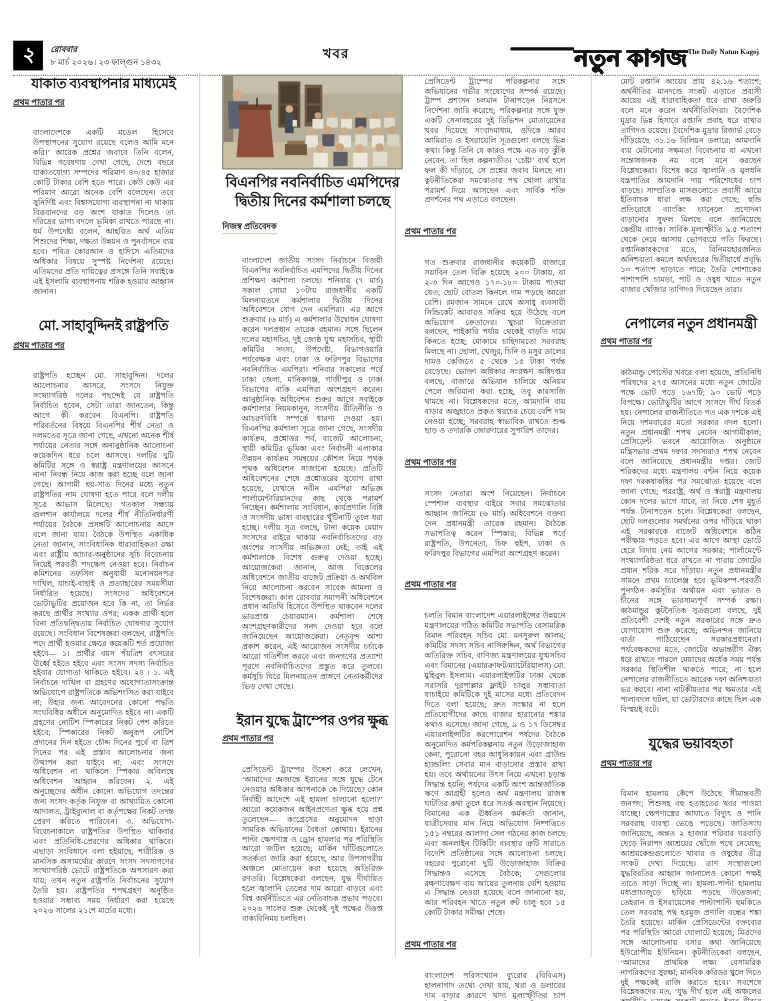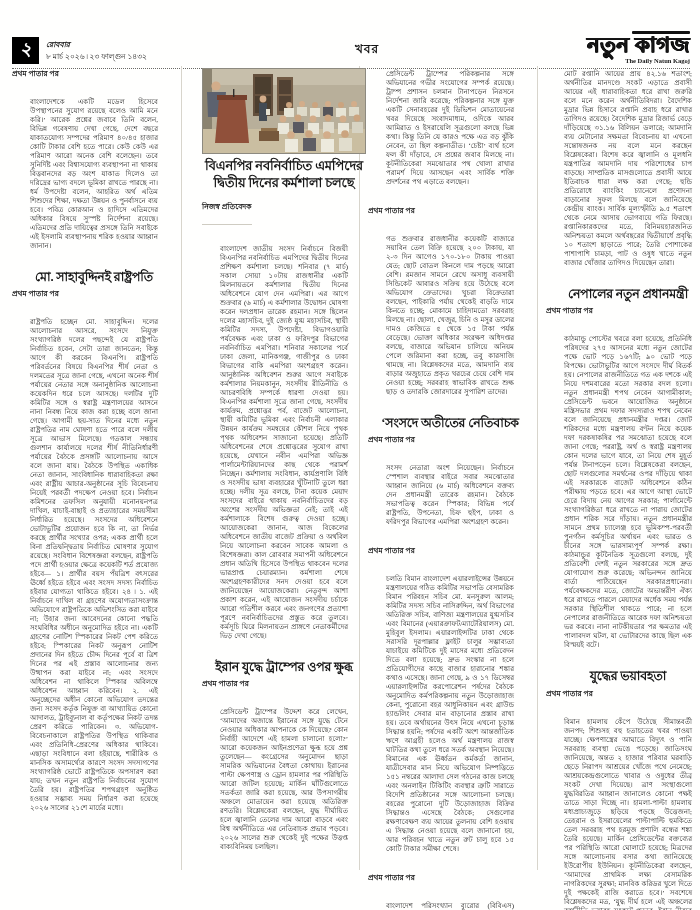--- a/index.html
+++ b/index.html
@@ -20,21 +20,21 @@
   }
   .mh-left{display:flex;align-items:center;gap:7px;}
   .pagenum-box{
     width:27px;height:27px;background:#000;color:#fff;
     display:flex;align-items:center;justify-content:center;
     font-size:18px;font-weight:bold;font-style:italic;
   }
   .dateblock{font-size:7.5px;line-height:1.5;}
   .dateblock .wd{font-weight:bold;font-style:italic;}
   .section-title{font-size:12px;font-weight:bold;letter-spacing:1px;transform:translateY(-4px);}
-  .logo{display:flex;flex-direction:column;align-items:flex-end;}
+  .logo{display:flex;flex-direction:row;align-items:flex-start;}
   .logo-smudge{width:58px;height:3px;background:#111;border-radius:1px;margin-bottom:1px;}
   .logo-name{
     font-size:21px;font-weight:bold;line-height:1;
     text-shadow:.6px 0 0 #000,-.6px 0 0 #000,0 .4px 0 #000;
     letter-spacing:.5px;
   }
   .logo-en{font-size:6.5px;font-weight:bold;margin-top:1px;}
   
   .col{position:absolute;top:68px;width:164px;}
   #col1{left:12px;}
@@ -42,22 +42,22 @@
   #col3{left:368px;}
   #col4{left:546px;}
   .vrule{position:absolute;top:66px;height:804px;width:1px;background:#d8d5cc;}
   
   .art{margin:0 0 7px 0;}
   .art h2{
     font-size:12.5px;line-height:1.3;font-weight:bold;text-align:center;
     margin:6px 0 3px 0;letter-spacing:-.2px;
   }
   .art h2.two-line{font-size:13px;margin-top:4px;}
-  .kicker{font-size:7.5px;font-weight:bold;margin:0 0 2px 0;}
-  .byline{font-size:7.5px;font-weight:bold;margin:1px 0 2px 0;border-bottom:1px solid #cfccc2;display:inline-block;padding-bottom:11px;}
+  .kicker{font-size:7.5px;font-weight:bold;margin:0 0 2px 0;text-decoration:underline;}
+  .byline{font-size:7.5px;font-weight:bold;margin:1px 0 2px 0;border-bottom:1px solid #cfccc2;display:inline-block;padding-bottom:0;}
   .bodytxt{
     font-size:7px;line-height:9px;text-align:justify;margin:18px;
     word-spacing:.4px;color:#1c1c1c;
   }
   
   .photo{
     width:162px;height:84px;border:1px solid #8d8a80;background:#b9b1a0;
     margin:0 0 2px 0;
   }
   .photo svg{display:block;width:100%;height:100%;}
@@ -84,20 +84,21 @@
       <div class="logo-en">The Daily Natun Kagoj</div>
     </div>
   </div>
 
   <div class="vrule" style="left:181px;"></div>
   <div class="vrule" style="left:359px;"></div>
   <div class="vrule" style="left:537px;"></div>
 
   <div class="col" id="col1">
     <article class="art">
+      <h2 style="margin-top:0;">যাকাত ব্যবস্থাপনার মাধ্যমেই</h2>
       <div class="kicker">প্রথম পাতার পর</div>
       <p class="bodytxt">বাংলাদেশকে একটি মডেল হিসেবে উপস্থাপনের সুযোগ রয়েছে বলেও আমি মনে করি।’ আরেক প্রশ্নের জবাবে তিনি বলেন, বিভিন্ন গবেষণায় দেখা গেছে, দেশে বছরে যাকাতযোগ্য সম্পদের পরিমাণ ৪০/৪৫ হাজার কোটি টাকার বেশি হতে পারে। কেউ কেউ এর পরিমাণ আরো অনেক বেশি বলেছেন। তবে সুনির্দিষ্ট এবং বিশ্বাসযোগ্য ব্যবস্থাপনা না থাকায় বিত্তবানদের বড় অংশ যাকাত দিলেও তা দরিদ্রের ভাগ্য বদলে ভূমিকা রাখতে পারছে না। ধর্ম উপদেষ্টা বলেন, আহরিত অর্থ এতিম শিশুদের শিক্ষা, দক্ষতা উন্নয়ন ও পুনর্বাসনে ব্যয় হবে। পবিত্র কোরআন ও হাদিসে এতিমদের অধিকার বিষয়ে সুস্পষ্ট নির্দেশনা রয়েছে। এতিমদের প্রতি দায়িত্বের প্রসঙ্গে তিনি সবাইকে এই ইসলামি ব্যবস্থাপনায় শরিক হওয়ার আহ্বান জানান।</p>
     </article>
     <article class="art">
       <h2>মো. সাহাবুদ্দিনই রাষ্ট্রপতি</h2>
       <div class="kicker">প্রথম পাতার পর</div>
       <p class="bodytxt">রাষ্ট্রপতি হচ্ছেন মো. সাহাবুদ্দিন। দলের আলোচনার আসরে, সংসদে নিযুক্ত সংখ্যাগরিষ্ঠ দলের পছন্দেই যে রাষ্ট্রপতি নির্বাচিত হবেন, সেটা তারা জানতেন; কিন্তু আগে কী করবেন বিএনপি। রাষ্ট্রপতি পরিবর্তনের বিষয়ে বিএনপির শীর্ষ নেতা ও দলমতের সূত্রে জানা গেছে, এখনো অনেক শীর্ষ পর্যায়ের নেতার সঙ্গে অনানুষ্ঠানিক আলোচনা কয়েকদিন ধরে চলে আসছে। দলটির দুটি কমিটির সঙ্গে ও স্বরাষ্ট্র মন্ত্রণালয়ের আসনে নানা নিবন্ধ নিয়ে কাজ করা হচ্ছে বলে জানা গেছে। আগামী ছয়-সাত দিনের মধ্যে নতুন রাষ্ট্রপতির নাম ঘোষণা হতে পারে বলে দলীয় সূত্রে আভাস মিলেছে। গতকাল সন্ধ্যায় গুলশান কার্যালয়ে দলের শীর্ষ নীতিনির্ধারণী পর্যায়ের বৈঠকে প্রসঙ্গটি আলোচনায় আসে বলে জানা যায়। বৈঠকে উপস্থিত একাধিক নেতা জানান, সাংবিধানিক ধারাবাহিকতা রক্ষা এবং রাষ্ট্রীয় আচার-অনুষ্ঠানের সূচি বিবেচনায় নিয়েই পরবর্তী পদক্ষেপ নেওয়া হবে। নির্বাচন কমিশনের তফসিল অনুযায়ী মনোনয়নপত্র দাখিল, যাচাই-বাছাই ও প্রত্যাহারের সময়সীমা নির্ধারিত হয়েছে। সংসদের অধিবেশনে ভোটাভুটির প্রয়োজন হবে কি না, তা নির্ভর করছে প্রার্থীর সংখ্যার ওপর; একক প্রার্থী হলে বিনা প্রতিদ্বন্দ্বিতায় নির্বাচিত ঘোষণার সুযোগ রয়েছে। সংবিধান বিশেষজ্ঞরা বলছেন, রাষ্ট্রপতি পদে প্রার্থী হওয়ার ক্ষেত্রে কয়েকটি শর্ত প্রযোজ্য হইবে— ১। প্রার্থীর বয়স পঁয়ত্রিশ বৎসরের ঊর্ধ্বে হইতে হইবে এবং সংসদ সদস্য নির্বাচিত হইবার যোগ্যতা থাকিতে হইবে। ২৪ ৷ ১. এই নির্বাচনে দাখিল বা গ্রহণের অযোগ্যতাসংক্রান্ত অভিযোগে রাষ্ট্রপতিকে অভিশংসিত করা যাইবে না; উহার জন্য আবেদনের কোনো পদ্ধতি সংঘবিধির অধীনে অনুমোদিত হইবে না। একটি গ্রহণের নোটিশ স্পিকারের নিকট পেশ করিতে হইবে; স্পিকারের নিকট অনুরূপ নোটিশ প্রদানের দিন হইতে চৌদ্দ দিনের পূর্বে বা ত্রিশ দিনের পর এই প্রস্তাব আলোচনার জন্য উত্থাপন করা যাইবে না; এবং সংসদে অধিবেশন না থাকিলে স্পিকার অবিলম্বে অধিবেশন আহ্বান করিবেন। ২. এই অনুচ্ছেদের অধীন কোনো অভিযোগ তদন্তের জন্য সংসদ কর্তৃক নিযুক্ত বা আখ্যায়িত কোনো আদালত, ট্রাইব্যুনাল বা কর্তৃপক্ষের নিকট তদন্ত প্রেরণ করিতে পারিবেন। ৩. অভিযোগ-বিবেচনাকালে রাষ্ট্রপতির উপস্থিত থাকিবার এবং প্রতিনিধি-প্রেরণের অধিকার থাকিবে। এছাড়া সংবিধানে বলা হইয়াছে, শারীরিক ও মানসিক অসামর্থ্যের কারণে সংসদ সদস্যগণের সংখ্যাগরিষ্ঠ ভোটে রাষ্ট্রপতিকে অপসারণ করা যায়; তখন নতুন রাষ্ট্রপতি নির্বাচনের সুযোগ তৈরি হয়। রাষ্ট্রপতির শপথগ্রহণ অনুষ্ঠিত হওয়ার সম্ভাব্য সময় নির্ধারণ করা হয়েছে ২০২৬ সালের ২১শে মার্চের মধ্যে।</p>
     </article>
   </div>
 
@@ -184,21 +185,20 @@
 
   <div class="col" id="col3">
     <article class="art">
       <p class="bodytxt" style="margin-top:2px;">প্রেসিডেন্ট ট্রাম্পের পরিকল্পনার সঙ্গে অভিযানের গভীর সংযোগের সম্পর্ক রয়েছে। ট্রাম্প প্রশাসন চলমান টানাপড়েন নিরসনে নির্দেশনা জারি করেছে; পরিকল্পনার সঙ্গে যুক্ত একটি সেনাবহরের দুই ডিভিশন মোতায়েনের খবর দিয়েছে সংবাদমাধ্যম, ওদিকে আরব আমিরাত ও ইসরায়েলি সূত্রগুলো বলছে ভিন্ন কথা। কিন্তু তিনি যে কারও পক্ষে এত বড় ঝুঁকি নেবেন, তা ছিল কল্পনাতীত। ‘চেষ্টা’ ব্যর্থ হলে ফল কী দাঁড়াবে, সে প্রশ্নের জবাব মিলছে না। কূটনীতিকেরা সমঝোতার পথ খোলা রাখার পরামর্শ দিয়ে আসছেন এবং সার্বিক শক্তি প্রদর্শনের পথ এড়াতে বলছেন।</p>
     </article>
     <article class="art">
       <div class="kicker">প্রথম পাতার পর</div>
       <p class="bodytxt">গত শুক্রবার রাজধানীর কয়েকটি বাজারে সয়াবিন তেল বিক্রি হয়েছে ২০০ টাকায়, যা ২-৩ দিন আগেও ১৭০-১৮০ টাকায় পাওয়া যেত; ছোট বোতল কিনলে দাম পড়ছে আরো বেশি। রমজান সামনে রেখে অসাধু ব্যবসায়ী সিন্ডিকেট আবারও সক্রিয় হয়ে উঠেছে বলে অভিযোগ ক্রেতাদের। খুচরা বিক্রেতারা বলছেন, পাইকারি পর্যায় থেকেই বাড়তি দামে কিনতে হচ্ছে; মোকামে চাহিদামতো সরবরাহ মিলছে না। ছোলা, খেজুর, চিনি ও মসুর ডালের দামও কেজিতে ৫ থেকে ১৫ টাকা পর্যন্ত বেড়েছে। ভোক্তা অধিকার সংরক্ষণ অধিদপ্তর বলছে, বাজারে অভিযান চালিয়ে অনিয়ম পেলে জরিমানা করা হচ্ছে, তবু কারসাজি থামছে না। বিশ্লেষকদের মতে, আমদানি ব্যয় বাড়ার অজুহাতে প্রকৃত খরচের চেয়ে বেশি দাম নেওয়া হচ্ছে; সরবরাহ স্বাভাবিক রাখতে শুল্ক ছাড় ও তদারকি জোরদারের সুপারিশ তাদের।</p>
     </article>
     <article class="art">
-      <h2>‘সংসদে অতীতের নেতিবাচক</h2>
       <div class="kicker">প্রথম পাতার পর</div>
       <p class="bodytxt">সংসদ নেতারা অংশ নিয়েছেন। নির্বাচনে স্পেশাল ব্যবস্থার বাইরে সবার সমঝোতার আহ্বান জানিয়ে (৬ মার্চ) অধিবেশনে বক্তব্য দেন প্রধানমন্ত্রী তারেক রহমান। বৈঠকে সভাপতিত্ব করেন স্পিকার; বিভিন্ন পর্বে রাষ্ট্রপতি, উপনেতা, চিফ হুইপ, ঢাকা ও ফরিদপুর বিভাগের এমপিরা অংশগ্রহণ করেন।</p>
     </article>
     <article class="art">
       <div class="kicker">প্রথম পাতার পর</div>
       <p class="bodytxt">চলতি বিমান বাংলাদেশ এয়ারলাইন্সের উন্নয়নে মন্ত্রণালয়ের গঠিত কমিটির সভাপতি বেসামরিক বিমান পরিবহন সচিব মো. মনসুরুল আলম; কমিটির সদস্য সচিব নাসিরুদ্দিন, অর্থ বিভাগের অতিরিক্ত সচিব, বাণিজ্য মন্ত্রণালয়ের যুগ্মসচিব এবং বিমানের (এয়ারক্রাফট/ম্যাটেরিয়ালস) মো. মুহিবুল ইসলাম। এয়ারলাইন্সটির ঢাকা থেকে সরাসরি দূরপাল্লার ফ্লাইট চালুর সম্ভাব্যতা যাচাইয়ে কমিটিকে দুই মাসের মধ্যে প্রতিবেদন দিতে বলা হয়েছে; দ্রুত সংস্কার না হলে প্রতিযোগীদের কাছে বাজার হারানোর শঙ্কার কথাও এসেছে। জানা গেছে, ৯ ও ১৭ ডিসেম্বর এয়ারলাইন্সটির করপোরেশন পর্ষদের বৈঠকে অনুমোদিত কর্মপরিকল্পনায় নতুন উড়োজাহাজ কেনা, পুরোনো বহর আধুনিকায়ন এবং গ্রাউন্ড হ্যান্ডলিং সেবার মান বাড়ানোর প্রস্তাব রাখা হয়। তবে অর্থায়নের উৎস নিয়ে এখনো চূড়ান্ত সিদ্ধান্ত হয়নি; পর্ষদের একটি অংশ আন্তর্জাতিক ঋণে আগ্রহী হলেও অর্থ মন্ত্রণালয় রাজস্ব ঘাটতির কথা তুলে ধরে সতর্ক অবস্থান নিয়েছে। বিমানের এক ঊর্ধ্বতন কর্মকর্তা জানান, যাত্রীসেবার মান নিয়ে অভিযোগ নিষ্পত্তিতে ১৫১ নম্বরের আলাদা সেল গঠনের কাজ চলছে এবং অনলাইন টিকিটিং ব্যবস্থার ত্রুটি সারাতে বিদেশি প্রতিষ্ঠানের সঙ্গে আলোচনা চলছে। বহরের পুরোনো দুটি উড়োজাহাজ বিক্রির সিদ্ধান্তও এসেছে বৈঠকে; সেগুলোর রক্ষণাবেক্ষণ ব্যয় আয়ের তুলনায় বেশি হওয়ায় এ সিদ্ধান্ত নেওয়া হয়েছে বলে জানানো হয়, আর পরিবহন খাতে নতুন রুট চালু হবে ১৫ কোটি টাকার সমীক্ষা শেষে।</p>
     </article>
     <article class="art">
       <div class="kicker">প্রথম পাতার পর</div>
       <p class="bodytxt">বাংলাদেশ পরিসংখ্যান ব্যুরোর (বিবিএস) হালনাগাদ তথ্যে দেখা যায়, খরা ও ডলারের দাম বাড়ার কারণে খাদ্য মূল্যস্ফীতির চাপ ঊর্ধ্বমুখী হয়েছে। হিসাব অনুযায়ী, ২০২৬ সালের জানুয়ারিতে সার্বিক মূল্যস্ফীতি নেমে দাঁড়িয়েছে ৮.২৬ শতাংশে, যা ডিসেম্বর মাসে ছিল ৯.৪৯ শতাংশ; একই সময়ে খাদ্য মূল্যস্ফীতি নেমে হয়েছে ৮.২৯ শতাংশ। গতি ধীর হলেও নিম্ন আয়ের মানুষের চাপ এখনো কমেনি। খাদ্যবহির্ভূত মূল্যস্ফীতি বিশ্লেষণে দেখা যায়, ডিসেম্বরের তুলনায় জানুয়ারিতে হ্রাস উল্লেখযোগ্য— ১১.৬১ শতাংশ থেকে ৯.৬৫ শতাংশে নেমে এসেছে। তবে চাল, ডাল, তেল ও সবজির দাম বাড়ায় সার্বিক ভোক্তা মূল্যস্ফীতির ওপর চাপ বাড়ার শঙ্কা রয়েছে। বিশেষজ্ঞরা বলছেন, মুদ্রানীতি কঠোর রাখার পাশাপাশি সরবরাহ ব্যবস্থার দুর্বলতা, পরিবহন ব্যয় বৃদ্ধি, চাঁদাবাজি বন্ধ করা না গেলে মূল্যস্ফীতি কাঙ্ক্ষিত মাত্রায় নামবে না।</p>

